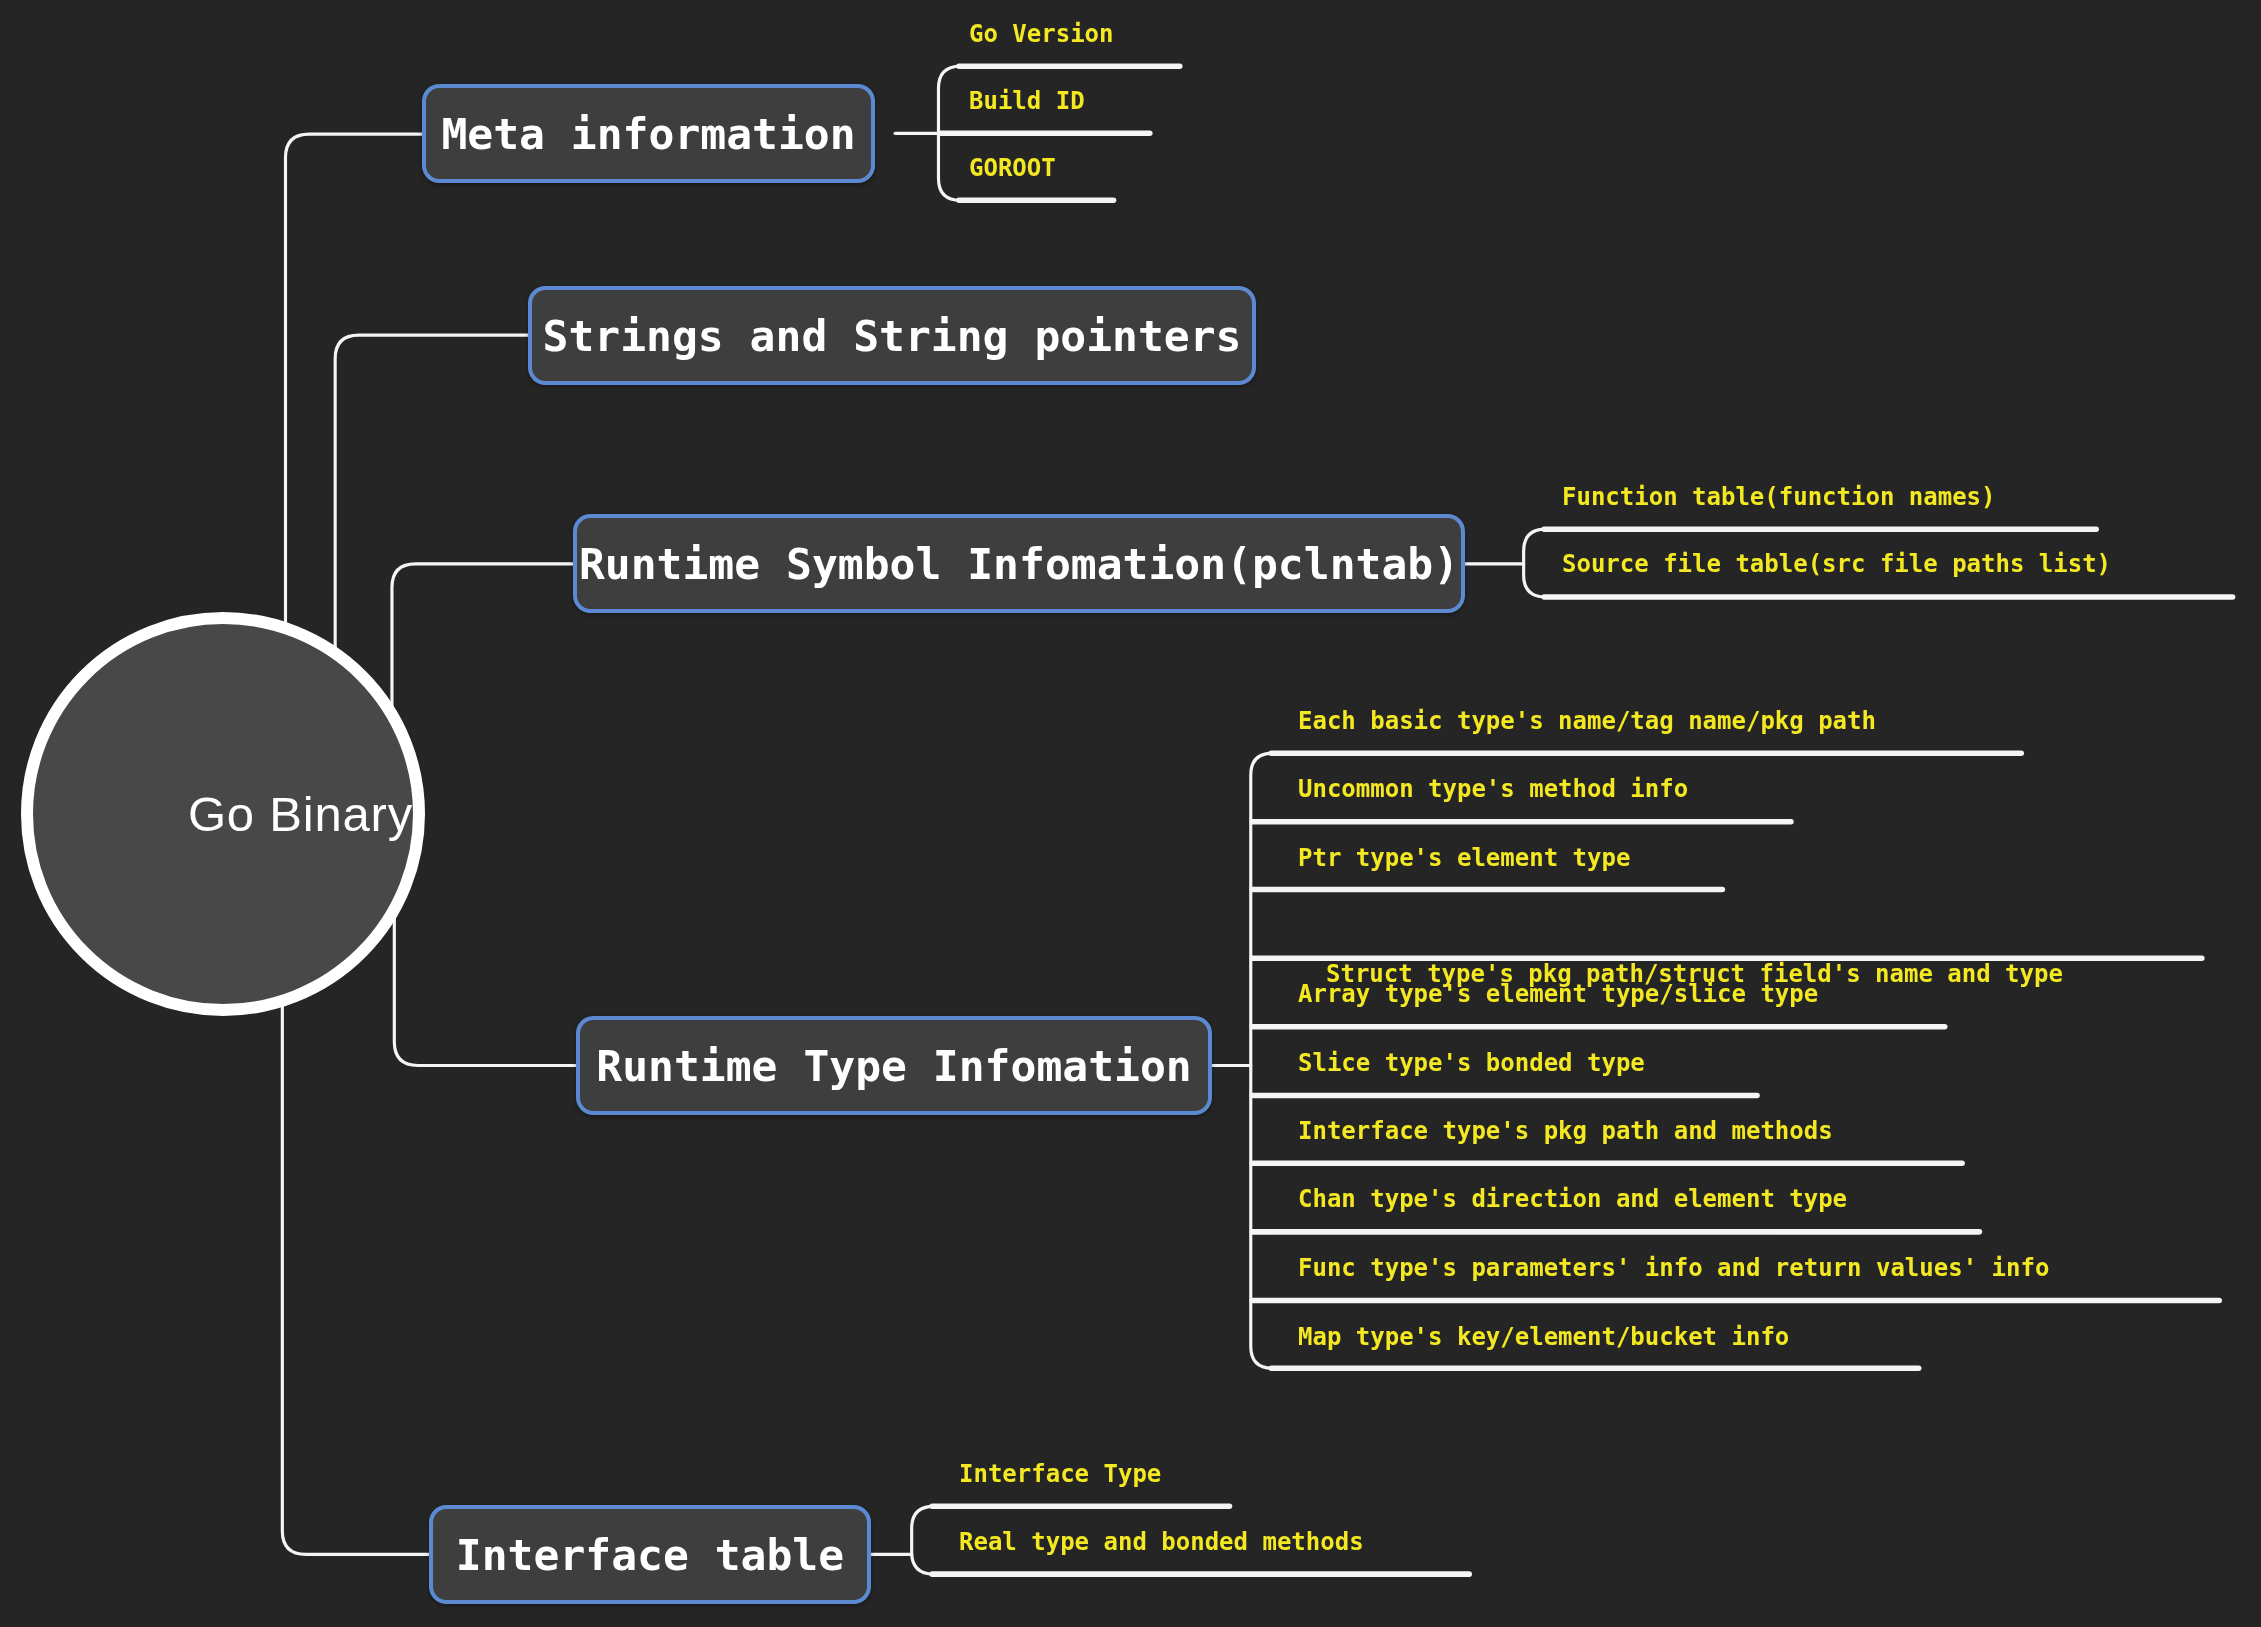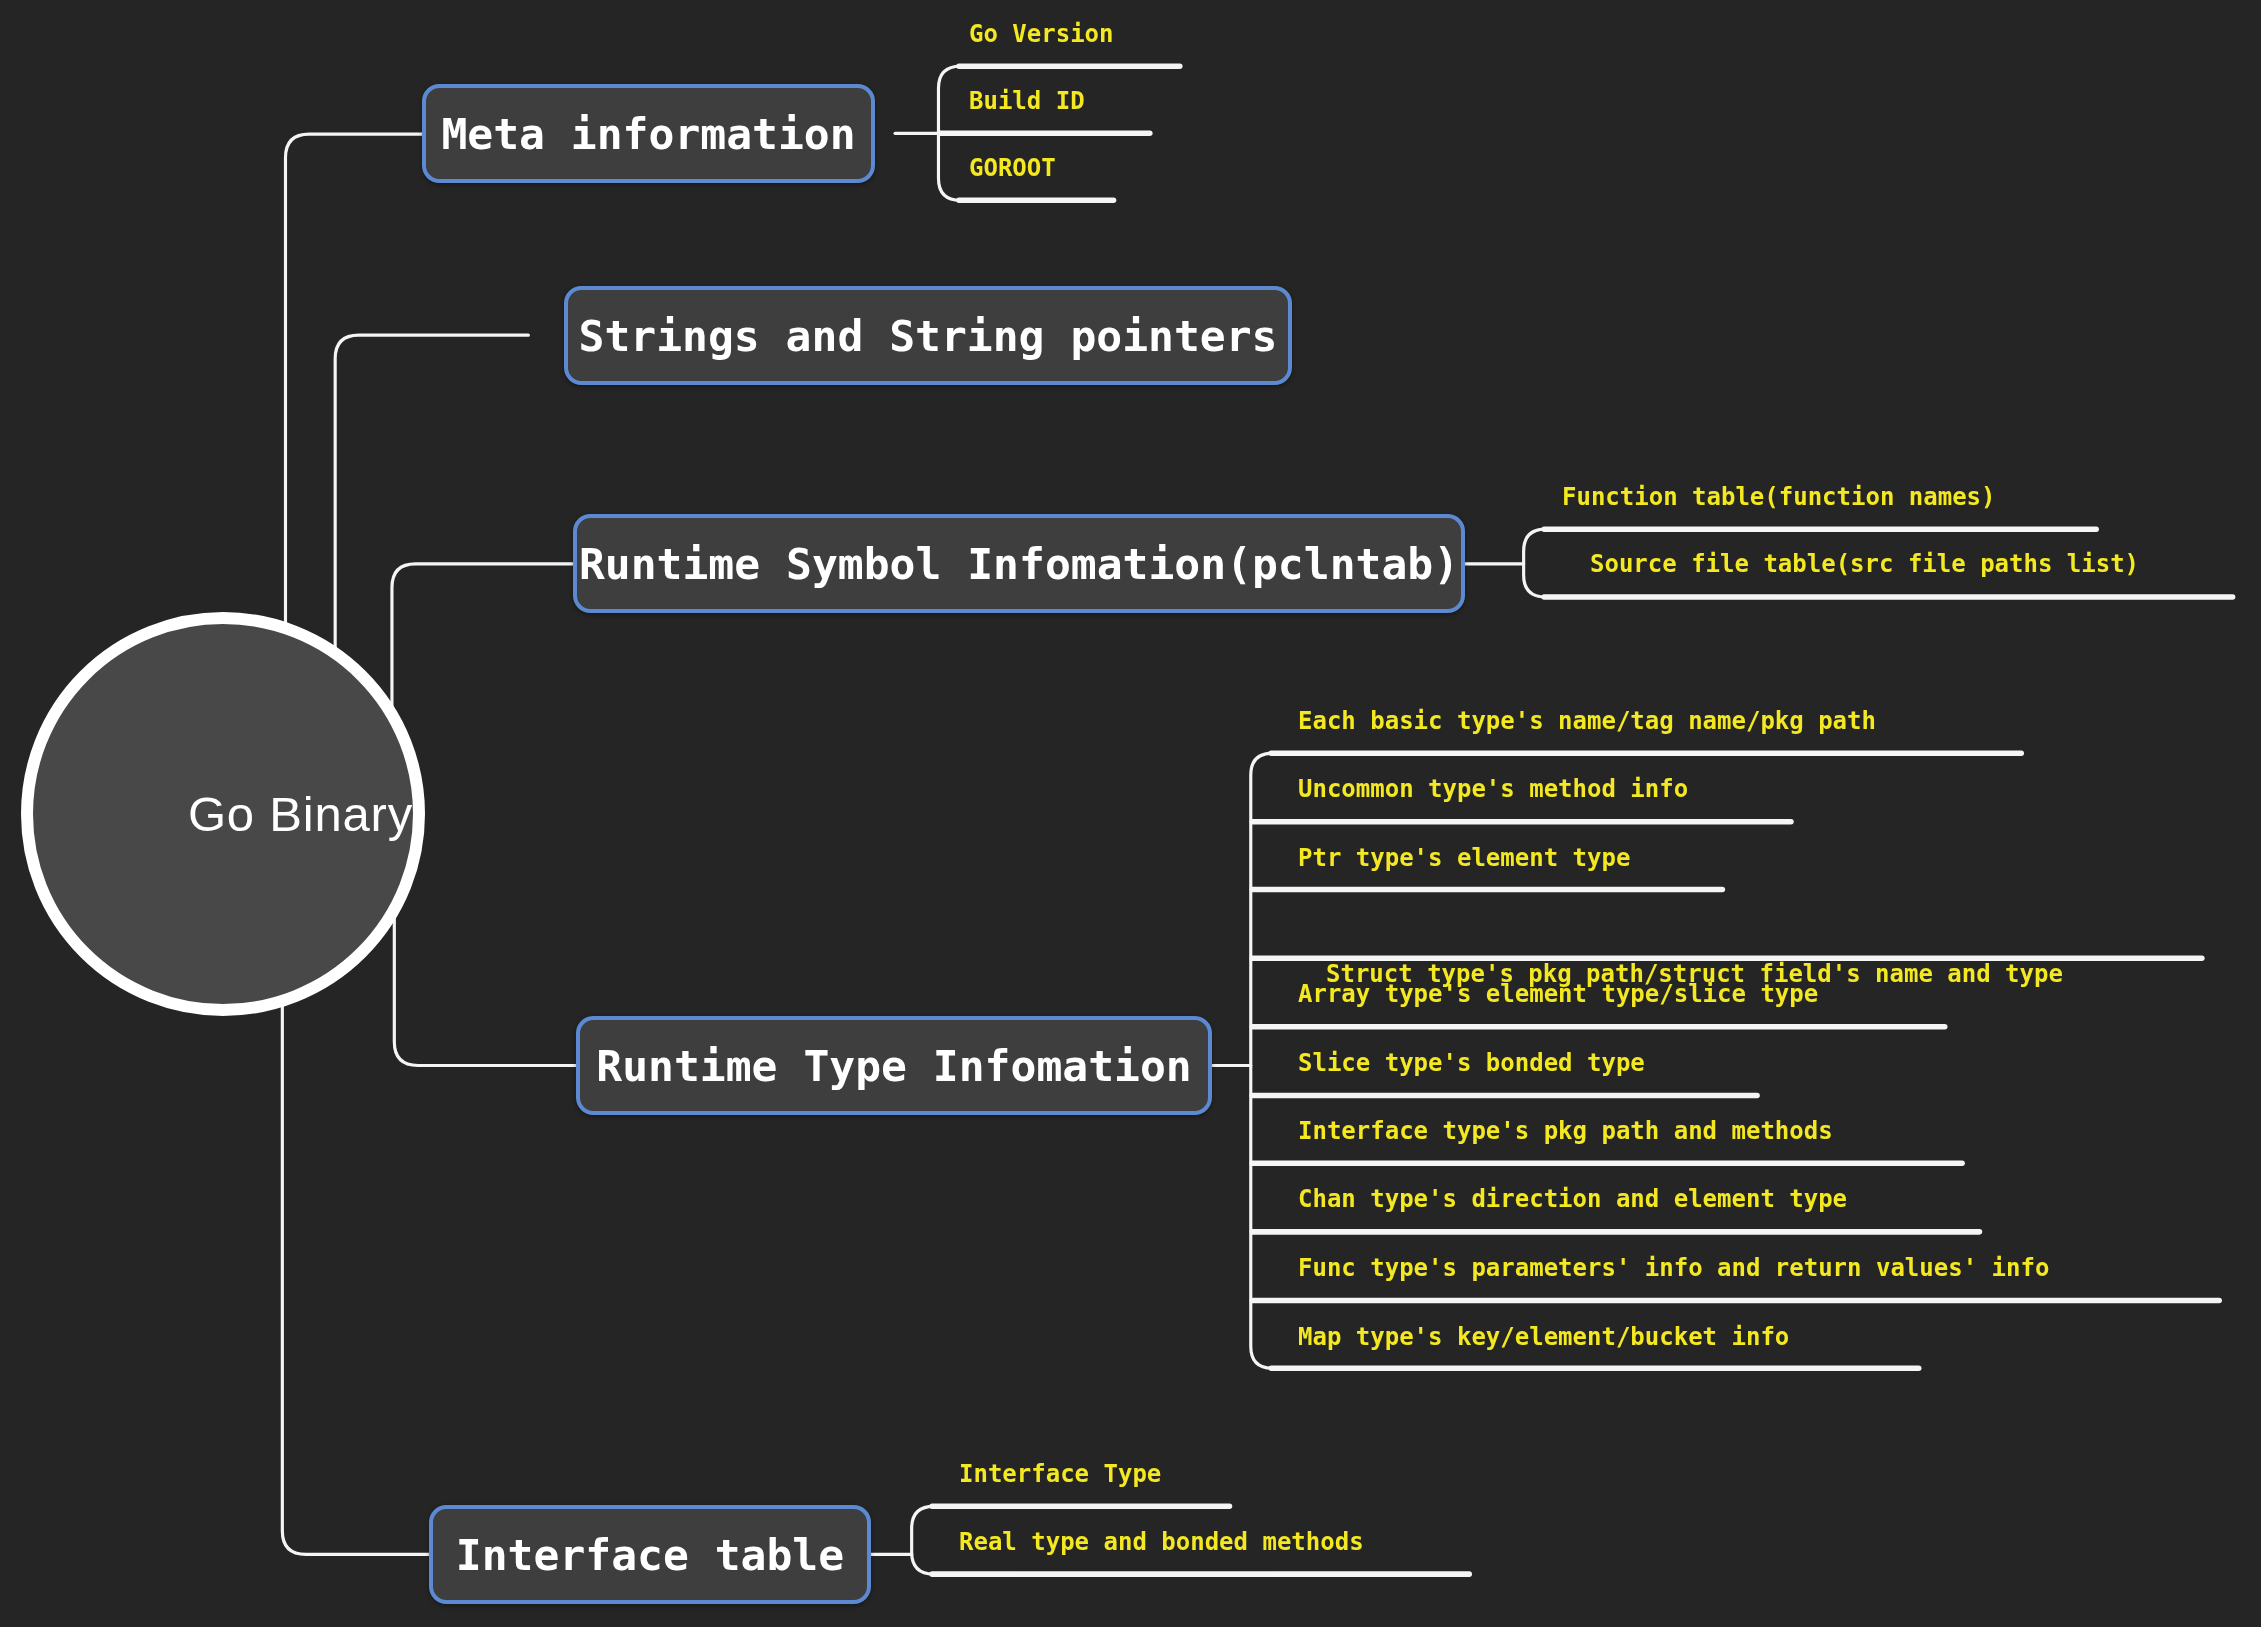--- a/index.html
+++ b/index.html
@@ -116,42 +116,42 @@
   </svg>
 
   <div class="root-node">
     <span class="root-label">Go Binary</span>
   </div>
 
   <div class="topic-box" style="left:422px; top:84px; width:453px;">
     <span class="topic-label">Meta information</span>
   </div>
 
-  <div class="topic-box" style="left:528px; top:286px; width:728px;margin-left:36px;">
+  <div class="topic-box" style="left:528px; top:286px; width:728px;">
     <span class="topic-label">Strings and String pointers</span>
   </div>
 
   <div class="topic-box" style="left:573px; top:514px; width:892px;">
     <span class="topic-label">Runtime Symbol Infomation(pclntab)</span>
   </div>
 
   <div class="topic-box" style="left:576px; top:1016px; width:636px;">
     <span class="topic-label">Runtime Type Infomation</span>
   </div>
 
   <div class="topic-box" style="left:429px; top:1505px; width:442px;">
     <span class="topic-label">Interface table</span>
   </div>
 
   <div class="leaf-label" style="left:969px; top:16.6px;">Go Version</div>
   <div class="leaf-label" style="left:969px; top:84px;">Build ID</div>
   <div class="leaf-label" style="left:969px; top:151px;">GOROOT</div>
 
   <div class="leaf-label" style="left:1562px; top:480px;">Function table(function names)</div>
-  <div class="leaf-label" style="left:1562px; top:547px;margin-left:28px;">Source file table(src file paths list)</div>
+  <div class="leaf-label" style="left:1562px; top:547px;">Source file table(src file paths list)</div>
 
   <div class="leaf-label" style="left:1298px; top:704px;">Each basic type's name/tag name/pkg path</div>
   <div class="leaf-label" style="left:1298px; top:772px;">Uncommon type's method info</div>
   <div class="leaf-label" style="left:1298px; top:841px;">Ptr type's element type</div>
   <div class="leaf-label" style="left:1298px; top:957px;margin-left:28px;">Struct type's pkg path/struct field's name and type</div>
   <div class="leaf-label" style="left:1298px; top:977px;">Array type's element type/slice type</div>
   <div class="leaf-label" style="left:1298px; top:1046px;">Slice type's bonded type</div>
   <div class="leaf-label" style="left:1298px; top:1114px;">Interface type's pkg path and methods</div>
   <div class="leaf-label" style="left:1298px; top:1182px;">Chan type's direction and element type</div>
   <div class="leaf-label" style="left:1298px; top:1251px;">Func type's parameters' info and return values' info</div>

